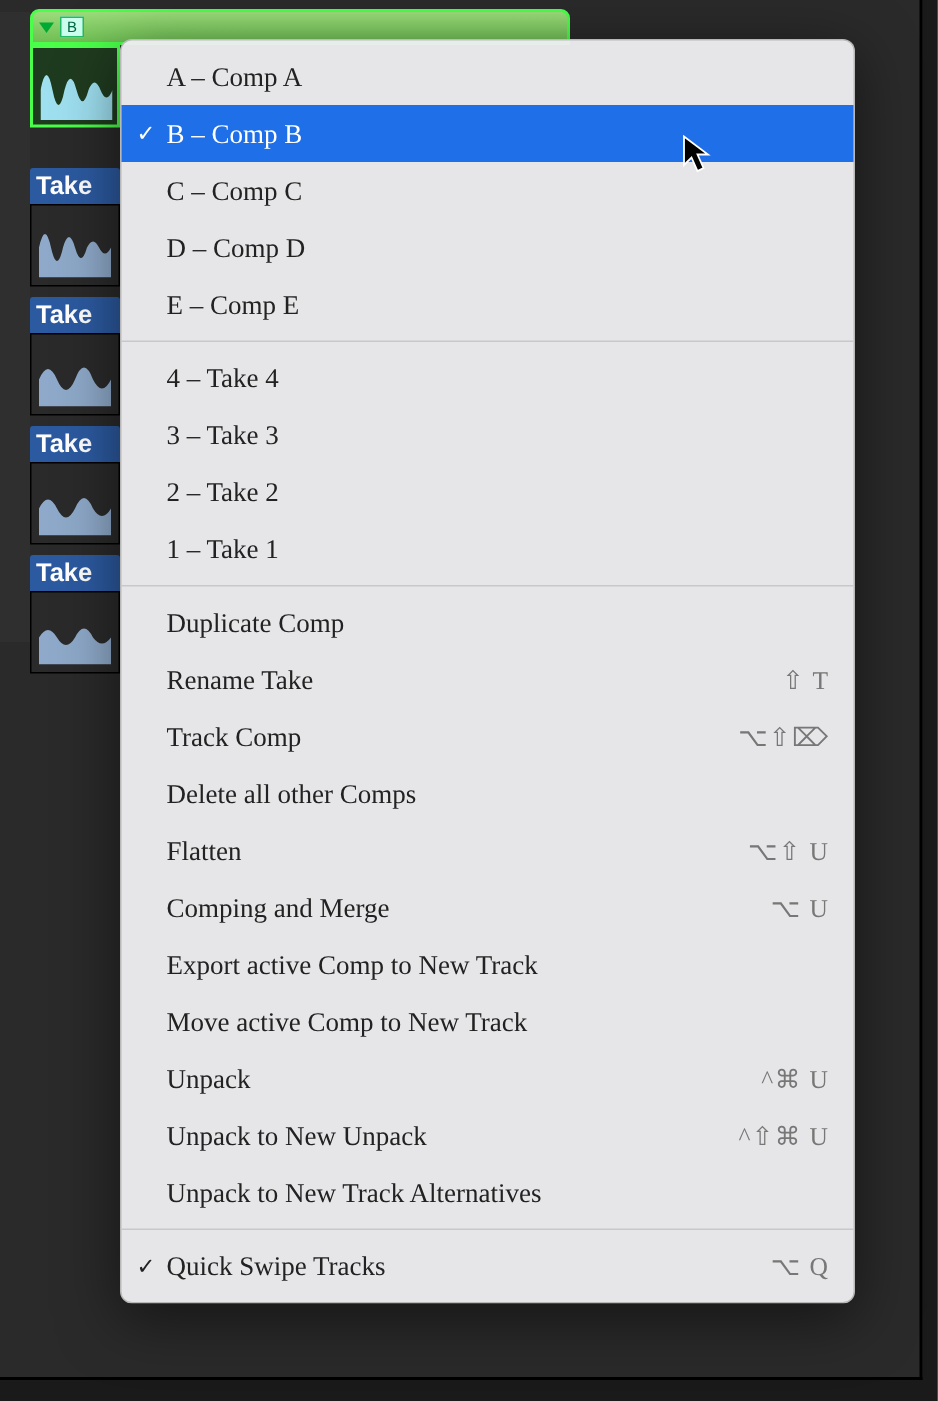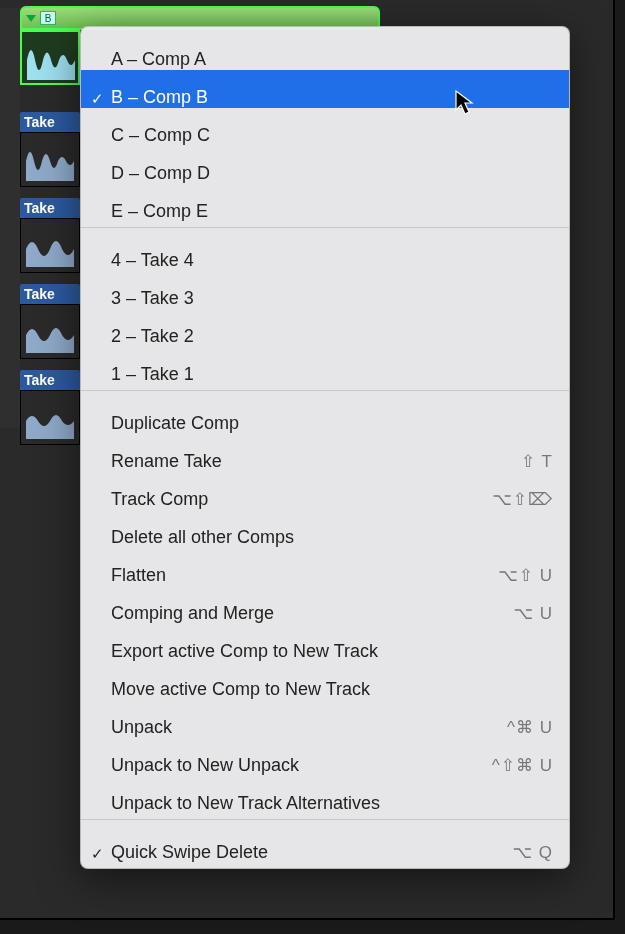--- a/index.html
+++ b/index.html
@@ -57,21 +57,21 @@
 
   .take-row {
     position: absolute;
     left: 20px;
     width: 60px;
     height: 82px;
   }
   .take-label {
     background: #2c5aa0;
     color: #fff;
-    font-size: 14px;
+    font-size: 17px;
     font-weight: 600;
     padding: 2px 4px;
     border-radius: 2px 2px 0 0;
   }
   .take-wave {
     background: #2a2a2a;
     height: 55px;
     border: 1px solid #000;
     overflow: hidden;
     position: relative;
@@ -93,25 +93,26 @@
     background: rgba(236,236,238,0.97);
     border: 1px solid rgba(0,0,0,0.2);
     border-radius: 8px;
     box-shadow: 0 10px 40px rgba(0,0,0,0.5);
     padding: 5px 0;
     font-size: 18px;
     color: #222;
   }
   .menu-item {
     display: flex;
-    align-items: flex-end;
+    align-items: center;
     height: 38px;
     padding: 0 16px 0 30px;
     position: relative;
     cursor: default;
+    font-family: Liberation Serif, serif;
   }
   .menu-item.sel {
     background: #1f6fe8;
     color: #fff;
   }
   .menu-item .check {
     position: absolute;
     left: 10px;
     font-size: 15px;
   }
@@ -259,20 +260,20 @@
     <div class="menu-item">
       <span class="label">Unpack to New Unpack</span>
       <span class="shortcut">^⇧⌘ U</span>
     </div>
     <div class="menu-item">
       <span class="label">Unpack to New Track Alternatives</span>
     </div>
     <div class="menu-sep"></div>
     <div class="menu-item">
       <span class="check">✓</span>
-      <span class="label">Quick Swipe Delete</span>
+      <span class="label">Quick Swipe Tracks</span>
       <span class="shortcut">⌥ Q</span>
     </div>
   </div>
 
 <svg class="cursor" viewBox="0 0 20 26">
   <path d="M1 1 L1 20 L6 15 L10 24 L14 22 L10 13 L17 13 Z" fill="#000" stroke="#fff" stroke-width="1.2"></path>
 </svg>
 
 </body></html>

